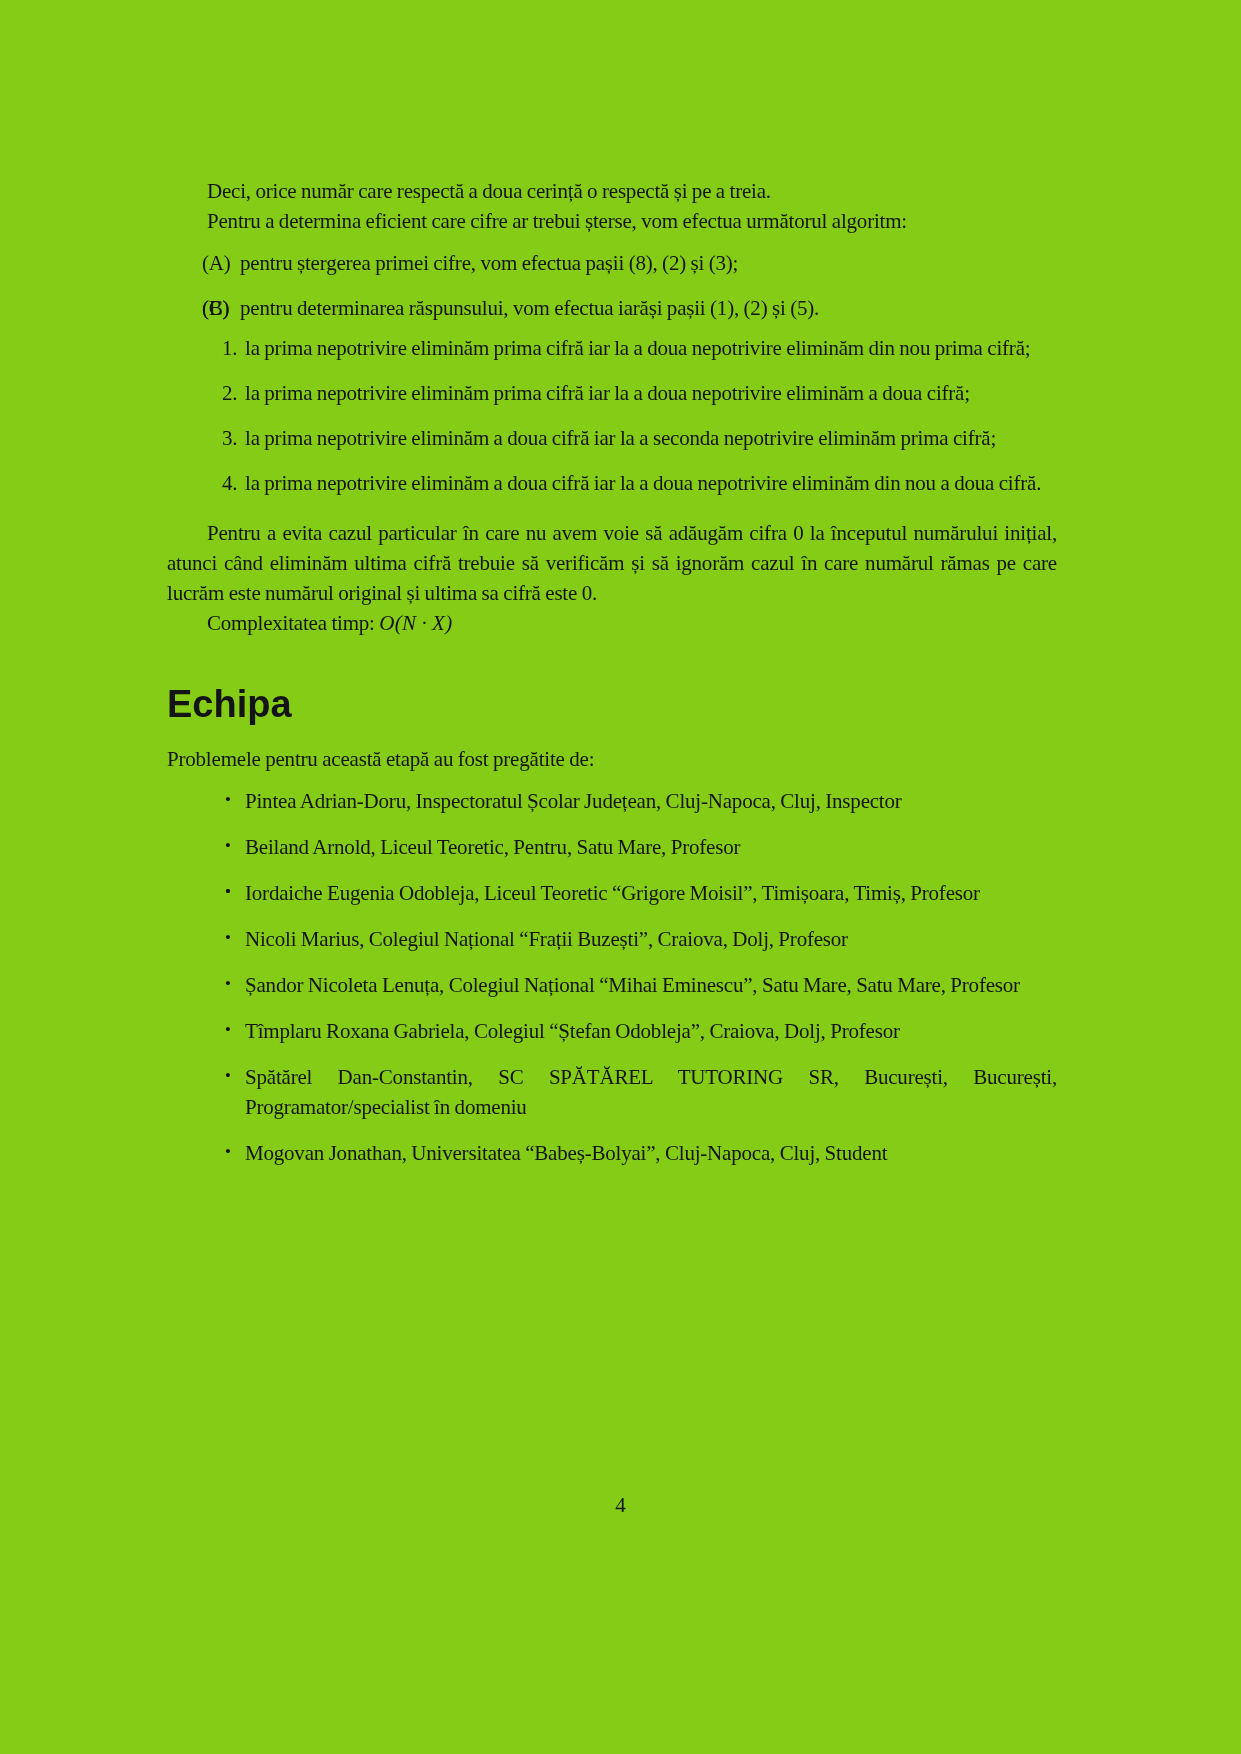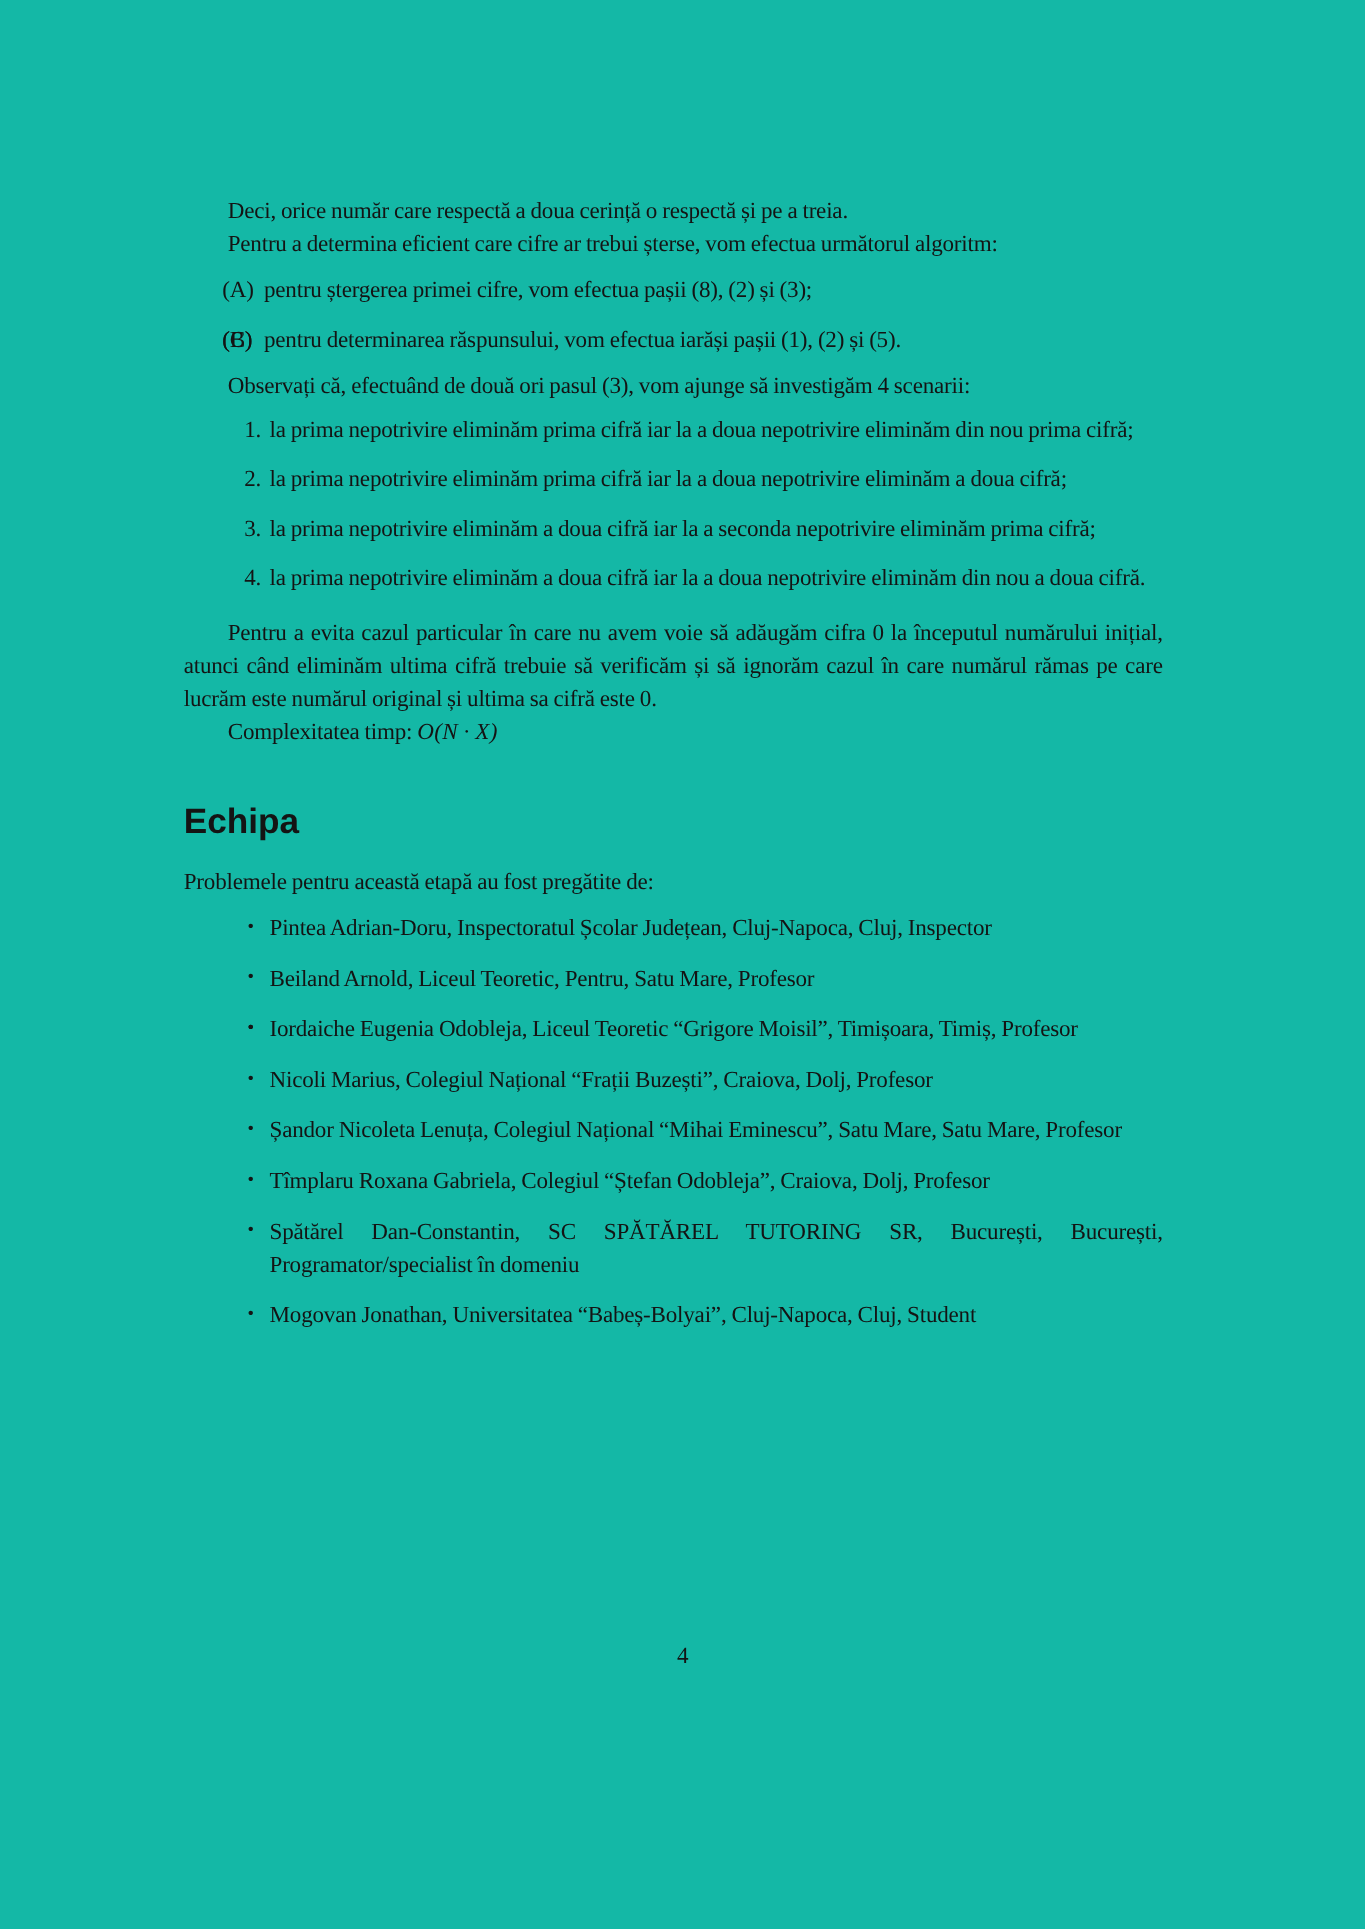--- a/index.html
+++ b/index.html
@@ -1,20 +1,20 @@
 <!DOCTYPE html>
 <html lang="ro"><head>
 <meta charset="utf-8">
 <style>
   html, body { margin: 0; padding: 0; background: #ffffff; }
   .page {
     position: relative;
     width: 1241px;
     height: 1754px;
-    background: #14b8a6;
+    background: #84cc16;
     color: #141414;
     font-family: "Liberation Serif", "DejaVu Serif", serif;
     font-size: 21px;
     letter-spacing: -0.2px;
     word-spacing: -0.5px;
     line-height: 30px;
     overflow: hidden;
   }
   .content {
     position: absolute;
@@ -42,21 +42,21 @@
   .team-list .bullet { position: absolute; left: 58px; top: -1px; font-size: 0.8em; }
 
   .para-observatii { margin-top: 12px; }
   .para-evita { margin-top: 20px; }
 
   .math { font-style: italic; letter-spacing: 0.3px; }
 
   .section-heading {
     font-family: "Liberation Sans", "DejaVu Sans", sans-serif;
     font-weight: 700;
-    font-size: 32px;
+    font-size: 38px;
     line-height: 40px;
     letter-spacing: 0;
     margin: 46px 0 12px 0;
     text-align: left;
   }
   .para-team-intro { margin-top: 20px; }
 
   .page-number {
     position: absolute;
     top: 1490px;
@@ -81,21 +81,20 @@
       </li>
       <li class="list-item">
         <span class="item-label">(B)</span>
       </li>
       <li class="list-item">
         <span class="item-label">(C)</span>
         <span>pentru determinarea răspunsului, vom efectua iarăși pașii (1), (2) și (5).</span>
       </li>
     </ul>
 
-    <p class="indent para-observatii">Observați că, efectuând de două ori pasul (3), vom ajunge să investigăm 4 scenarii:</p>
 
     <ol class="list num-list">
       <li class="list-item">
         <span class="item-label">1.</span>
         <span>la prima nepotrivire eliminăm prima cifră iar la a doua nepotrivire eliminăm din nou prima cifră;</span>
       </li>
       <li class="list-item">
         <span class="item-label">2.</span>
         <span>la prima nepotrivire eliminăm prima cifră iar la a doua nepotrivire eliminăm a doua cifră;</span>
       </li>

